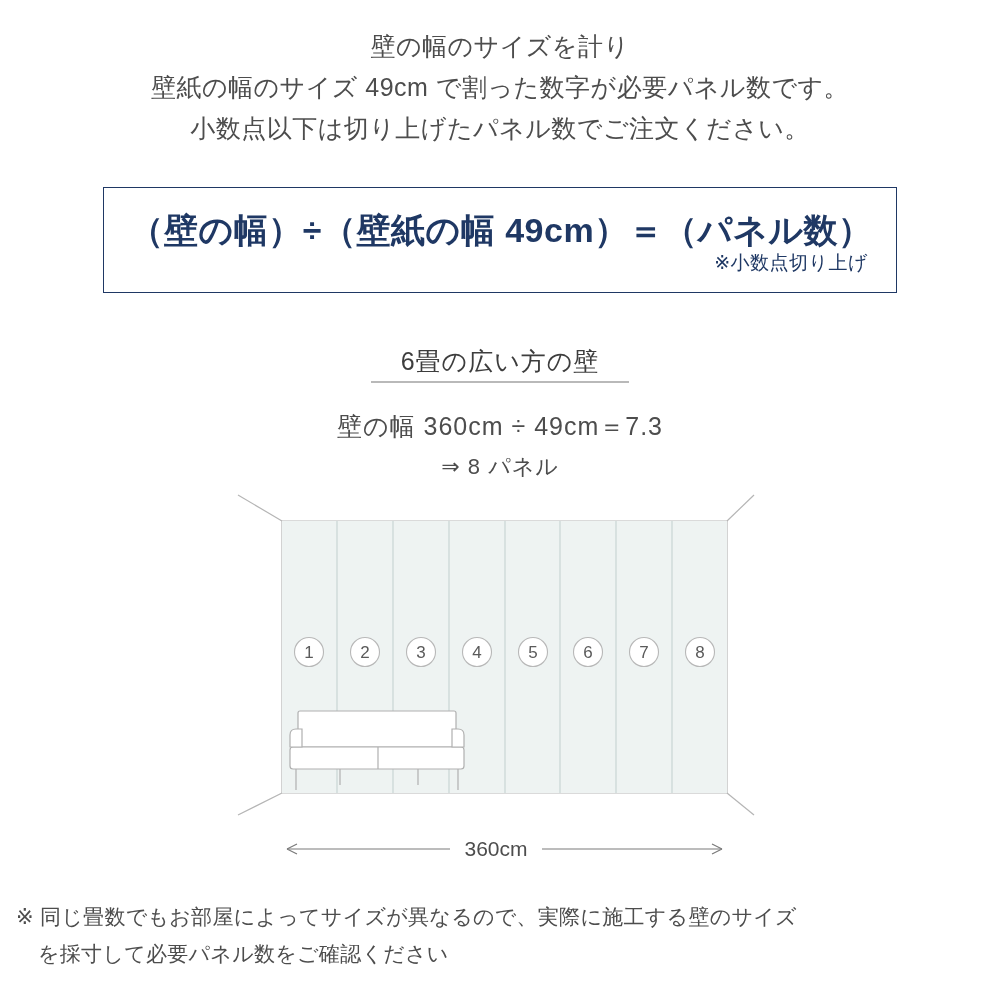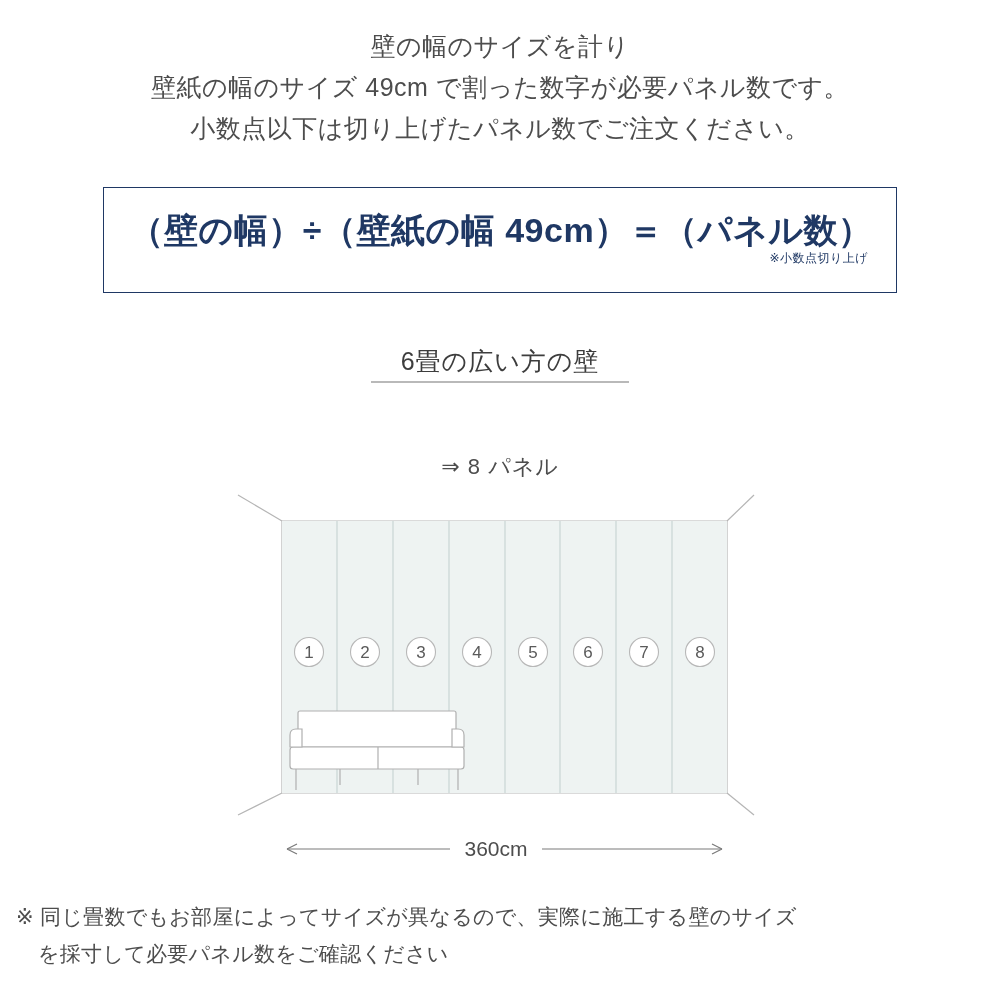--- a/index.html
+++ b/index.html
@@ -55,21 +55,21 @@
     text-align: center;
     font-size: 34px;
     font-weight: bold;
     color: #1f3864;
     letter-spacing: 0.5px;
   }
   .formula-note {
     position: absolute;
     top: 62px;
     right: 28px;
-    font-size: 12px;
+    font-size: 19px;
     color: #1f3864;
     letter-spacing: 0.5px;
     text-align: center;
   }
 
   
   .section-title {
     position: absolute;
     top: 345px;
     left: 0;
@@ -145,20 +145,21 @@
     <div>小数点以下は切り上げたパネル数でご注文ください。</div>
   </div>
 
   <div class="formula-box">
     <div class="formula-main">（壁の幅）÷（壁紙の幅 49cm）＝（パネル数）</div>
     <div class="formula-note">※小数点切り上げ</div>
   </div>
 
   <div class="section-title">6畳の広い方の壁</div>
   <div class="underline"></div>
+  <div class="calc-line">壁の幅 360cm ÷ 49cm＝7.3</div>
   <div class="calc-line2">⇒ 8 パネル</div>
 
   <div class="illustration">
     <svg width="530" height="385" viewBox="0 0 530 385" xmlns="http://www.w3.org/2000/svg">
 
       <g stroke="#b5b5b5" stroke-width="1.2" fill="none">
 
         <line x1="8" y1="10" x2="52" y2="36"></line>
 
         <line x1="52" y1="36" x2="497" y2="36"></line>

